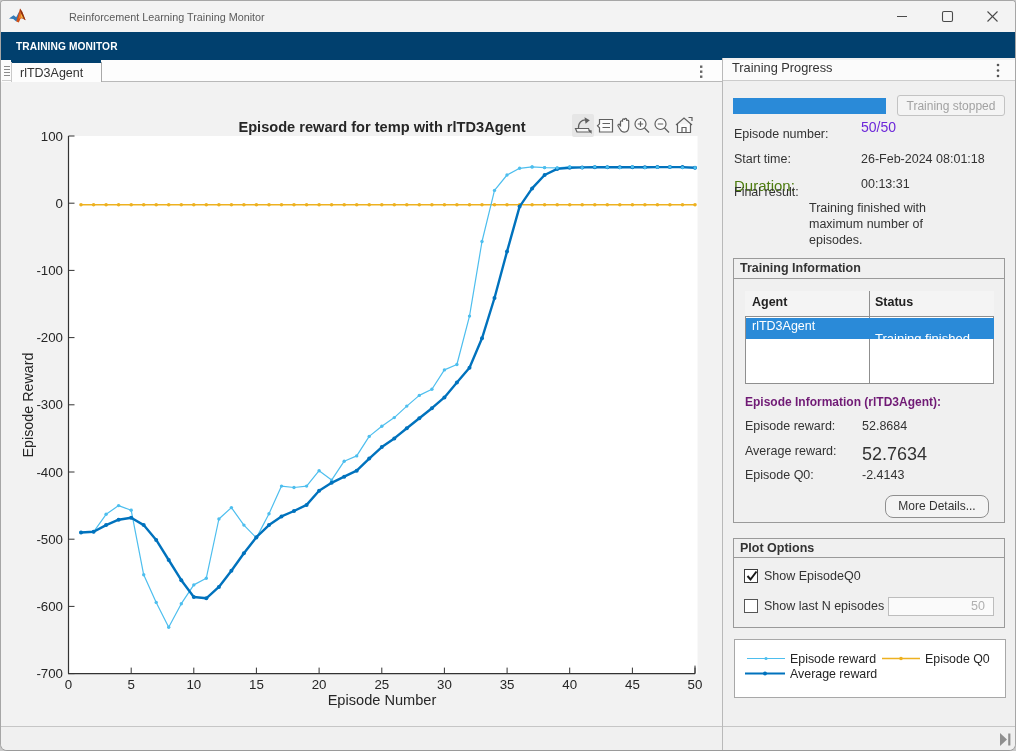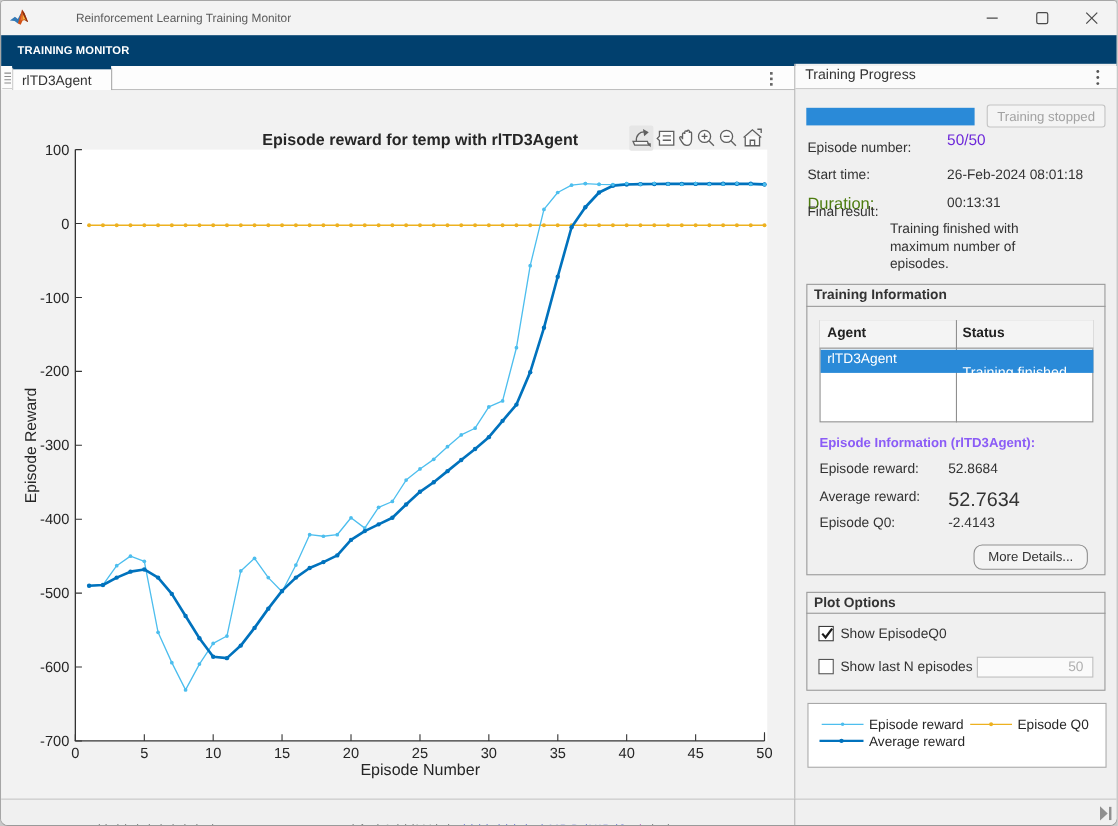--- a/index.html
+++ b/index.html
@@ -333,21 +333,21 @@
 
   <div class="abs" style="left:744px;top:290px;width:249px;height:93px;border:1px solid #8f8f8f;background:#ffffff;"></div>
   <div class="abs" style="left:744px;top:290px;width:249px;height:26px;background:#f4f4f4;border-bottom:1px solid #8f8f8f;"></div>
   <div class="abs" style="left:868px;top:290px;width:1px;height:93px;background:#8f8f8f;"></div>
   <div class="abs" style="left:751px;top:293.5px;font-size:12.5px;font-weight:bold;color:#222;">Agent</div>
   <div class="abs" style="left:874px;top:293.5px;font-size:12.5px;font-weight:bold;color:#222;">Status</div>
   <div class="abs" style="left:745px;top:317px;width:248px;height:21px;background:#2a8ad8;"></div>
   <div class="abs" style="left:751px;top:317.5px;font-size:12.5px;color:#fff;">rlTD3Agent</div>
   <div class="abs" style="left:874px;top:317.5px;font-size:13px;color:#fff;margin-top:12px;">Training finished</div>
 
-  <div class="abs" style="left:744px;top:394px;font-size:12px;font-weight:bold;color:#8b5cf6;">Episode Information (rlTD3Agent):</div>
+  <div class="abs" style="left:744px;top:394px;font-size:12px;font-weight:bold;color:#701a75;">Episode Information (rlTD3Agent):</div>
   <div class="abs" style="left:744px;top:418px;font-size:12.5px;color:#333;">Episode reward:</div>
   <div class="abs" style="left:861px;top:418px;font-size:12.5px;color:#333;">52.8684</div>
   <div class="abs" style="left:744px;top:443px;font-size:12.5px;color:#333;">Average reward:</div>
   <div class="abs" style="left:861px;top:443px;font-size:18px;color:#333;">52.7634</div>
   <div class="abs" style="left:744px;top:467px;font-size:12.5px;color:#333;">Episode Q0:</div>
   <div class="abs" style="left:861px;top:467px;font-size:12.5px;color:#333;">-2.4143</div>
   <div class="abs" style="left:884px;top:494px;width:104px;height:23px;border:1px solid #8f8f8f;border-radius:8px;background:#f4f4f4;font-size:12px;color:#333;text-align:center;line-height:21px;">More Details...</div>
 
   <div class="abs" style="left:732px;top:537px;width:272px;height:90px;border:1px solid #9a9a9a;background:#f0f0f0;"></div>
   <div class="abs" style="left:739px;top:539.5px;font-size:12.5px;font-weight:bold;color:#333;">Plot Options</div>

